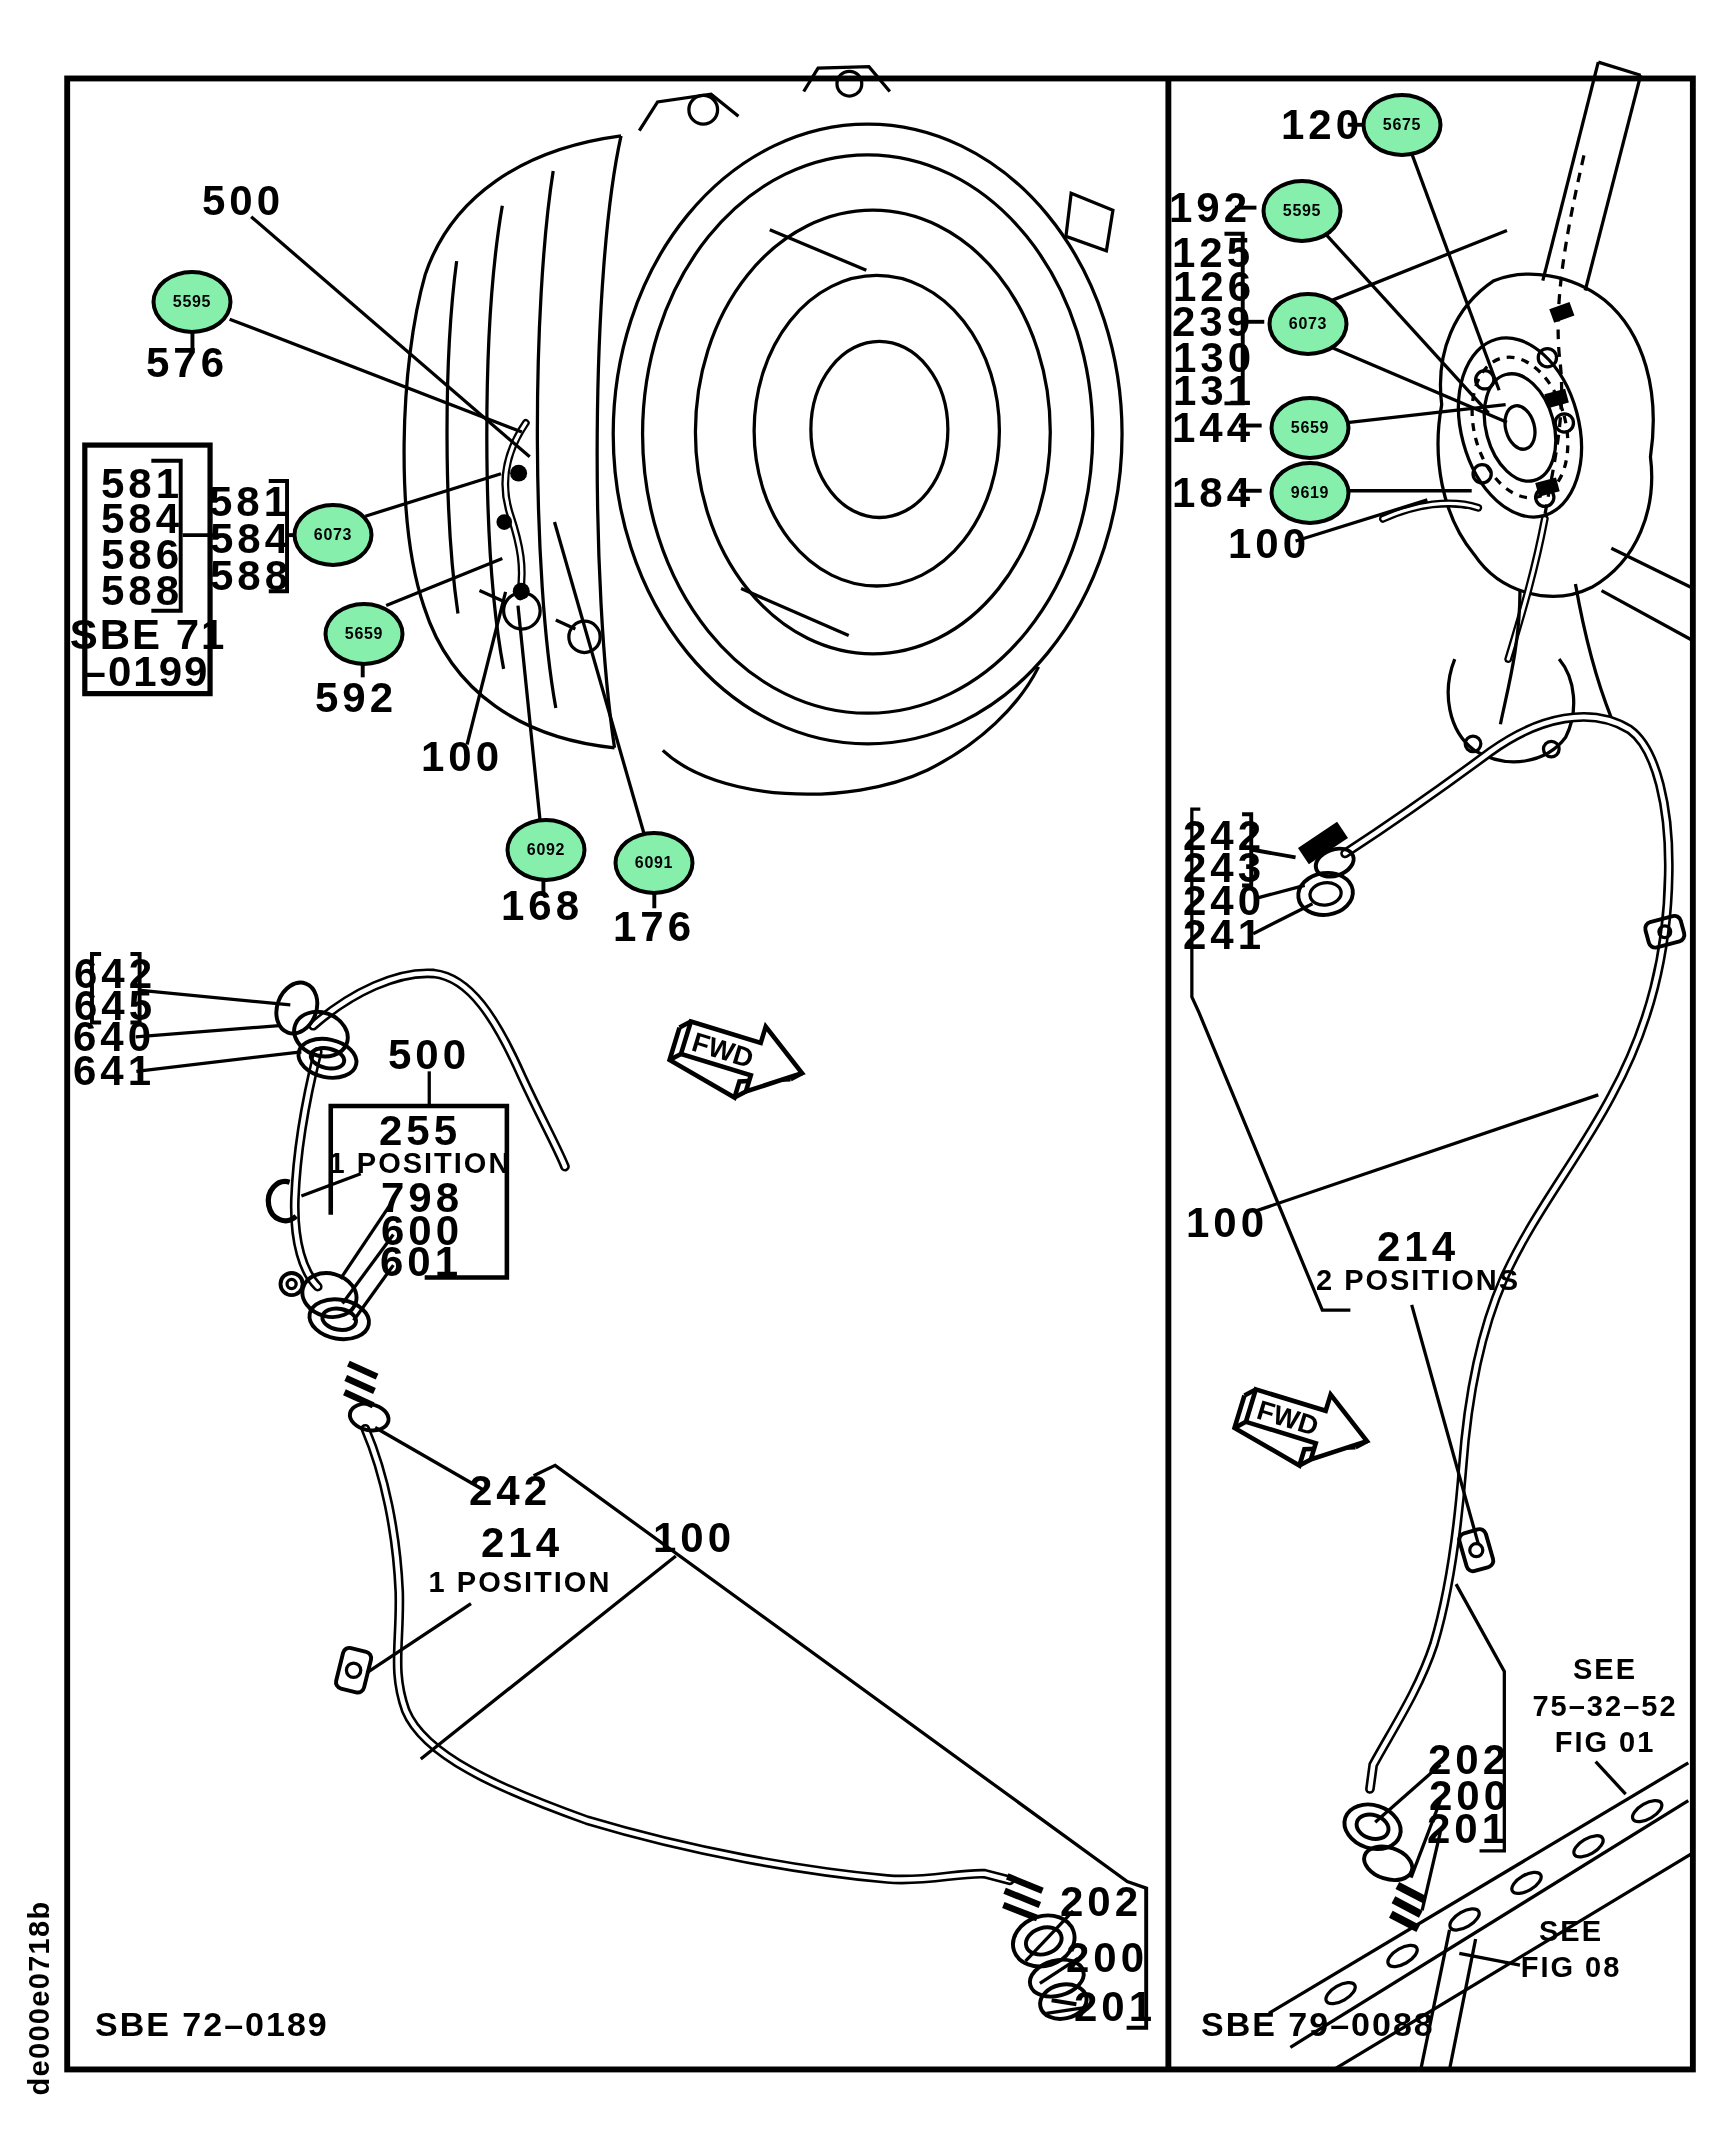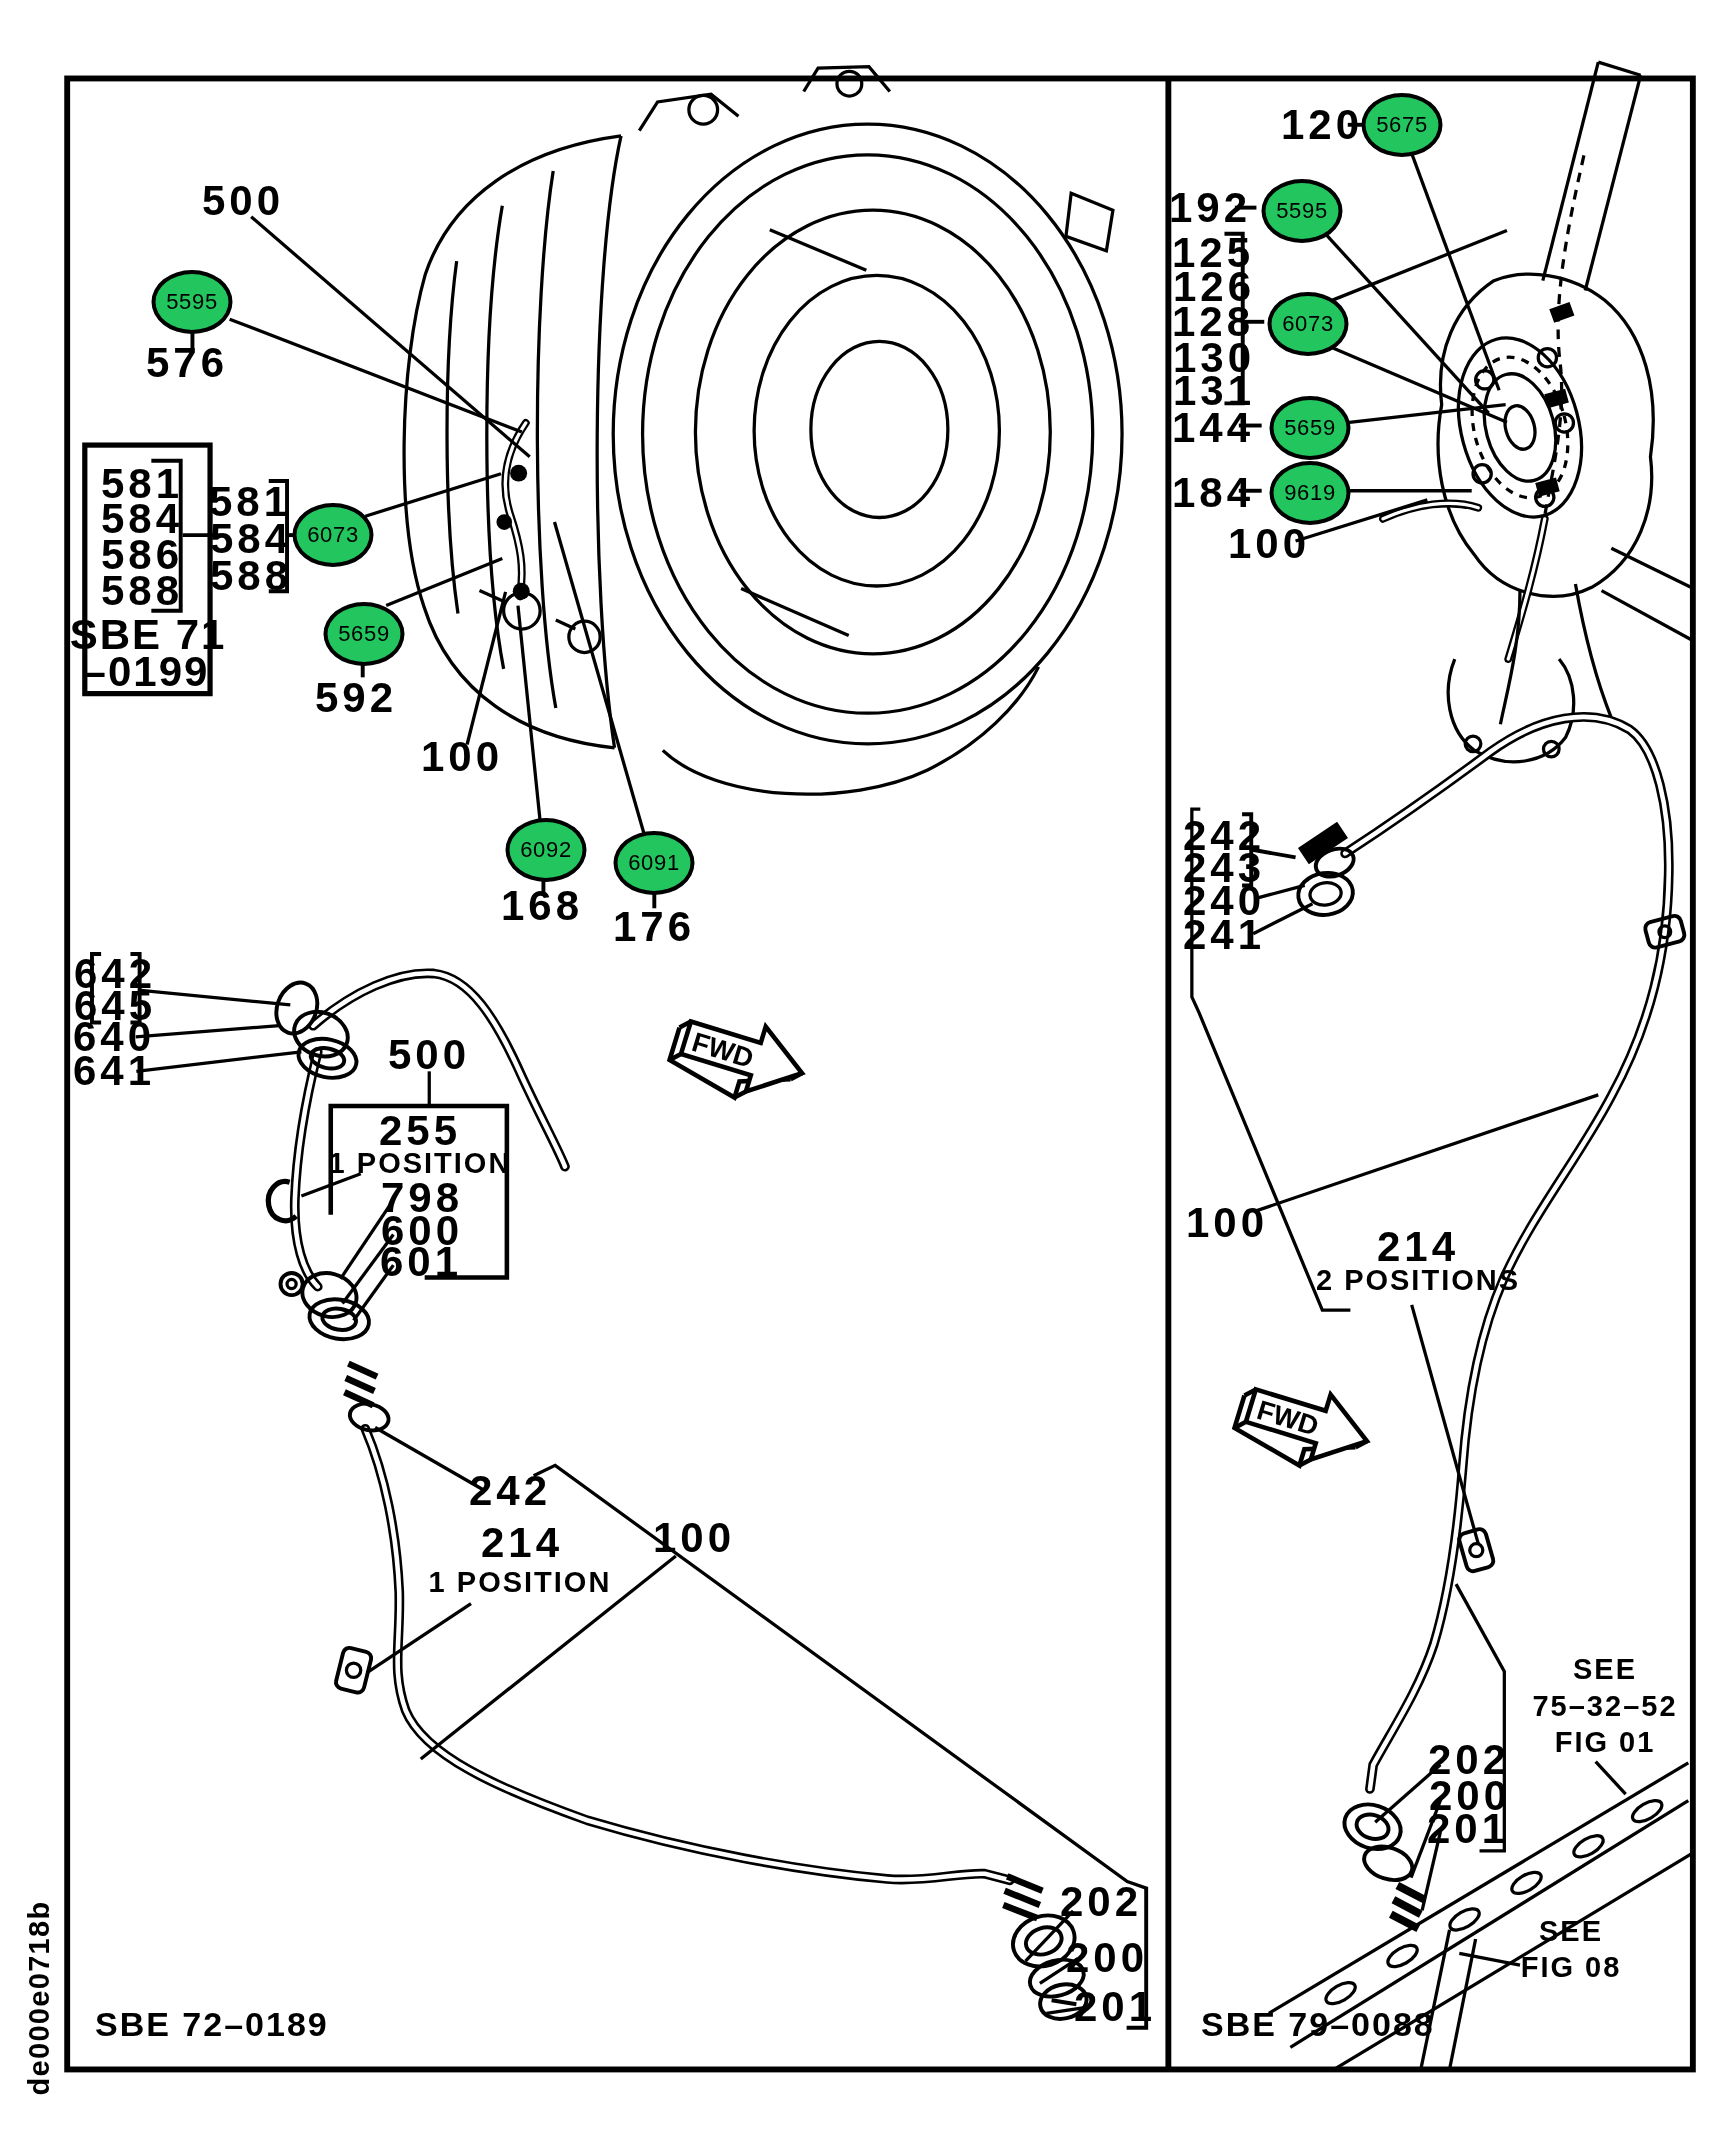--- a/index.html
+++ b/index.html
@@ -3,22 +3,22 @@
 <meta charset="utf-8">
 <style>
   html,body{margin:0;padding:0;background:#fff;}
   .stage{position:relative;width:1732px;height:2129px;background:#fff;overflow:hidden;
          font-family:"Liberation Sans",sans-serif;color:#000;}
   svg{position:absolute;left:0;top:0;pointer-events:none;}
   .cl{position:absolute;transform:translate(-50%,-50%);font-weight:bold;font-size:42px;
       letter-spacing:3.9px;white-space:nowrap;line-height:1;}
   .note{font-size:29px;letter-spacing:2px;}
   .circ{position:absolute;transform:translate(-50%,-50%);width:81px;height:64px;
-        border:4.6px solid #000;border-radius:50%;background:#22c55e;display:flex;
-        align-items:center;justify-content:center;font-weight:normal;font-size:22px;
+        border:4.6px solid #000;border-radius:50%;background:#86efac;display:flex;
+        align-items:center;justify-content:center;font-weight:bold;font-size:16px;
         letter-spacing:0.7px;line-height:1;box-sizing:border-box;}
   .ftr{transform:translate(0,-50%);letter-spacing:2px;font-size:34px;}
   .code{transform:translate(-50%,-50%) rotate(-90deg);font-size:29px;letter-spacing:1.3px;}
   .t-out{stroke:#000;stroke-width:15;fill:none;stroke-linecap:round;}
   .t-in{stroke:#fff;stroke-width:7;fill:none;stroke-linecap:round;}
   .t2o{stroke:#000;stroke-width:12;fill:none;stroke-linecap:round;}
   .t2i{stroke:#fff;stroke-width:5;fill:none;stroke-linecap:round;}
   text{font-family:"Liberation Sans",sans-serif;font-weight:bold;}
 </style>
 </head>
@@ -324,21 +324,21 @@
 
 <div class="cl ftr" style="left:95px;top:2024px">SBE 72–0189</div>
 
 <div class="cl" style="left:1322px;top:125px">120</div>
 <div class="circ" style="left:1402px;top:125px">5675</div>
 <div class="cl" style="left:1210px;top:208px">192</div>
 <div class="circ" style="left:1302px;top:211px">5595</div>
 
 <div class="cl" style="left:1213px;top:253px">125</div>
 <div class="cl" style="left:1214px;top:287px">126</div>
-<div class="cl" style="left:1213px;top:322px">128</div>
+<div class="cl" style="left:1213px;top:322px">239</div>
 <div class="cl" style="left:1214px;top:358px">130</div>
 <div class="cl" style="left:1214px;top:391px">131</div>
 <div class="circ" style="left:1308px;top:324px">6073</div>
 
 <div class="cl" style="left:1213px;top:428px">144</div>
 <div class="circ" style="left:1310px;top:428px">5659</div>
 <div class="cl" style="left:1213px;top:493px">184</div>
 <div class="circ" style="left:1310px;top:493px">9619</div>
 <div class="cl" style="left:1269px;top:544px">100</div>
 

